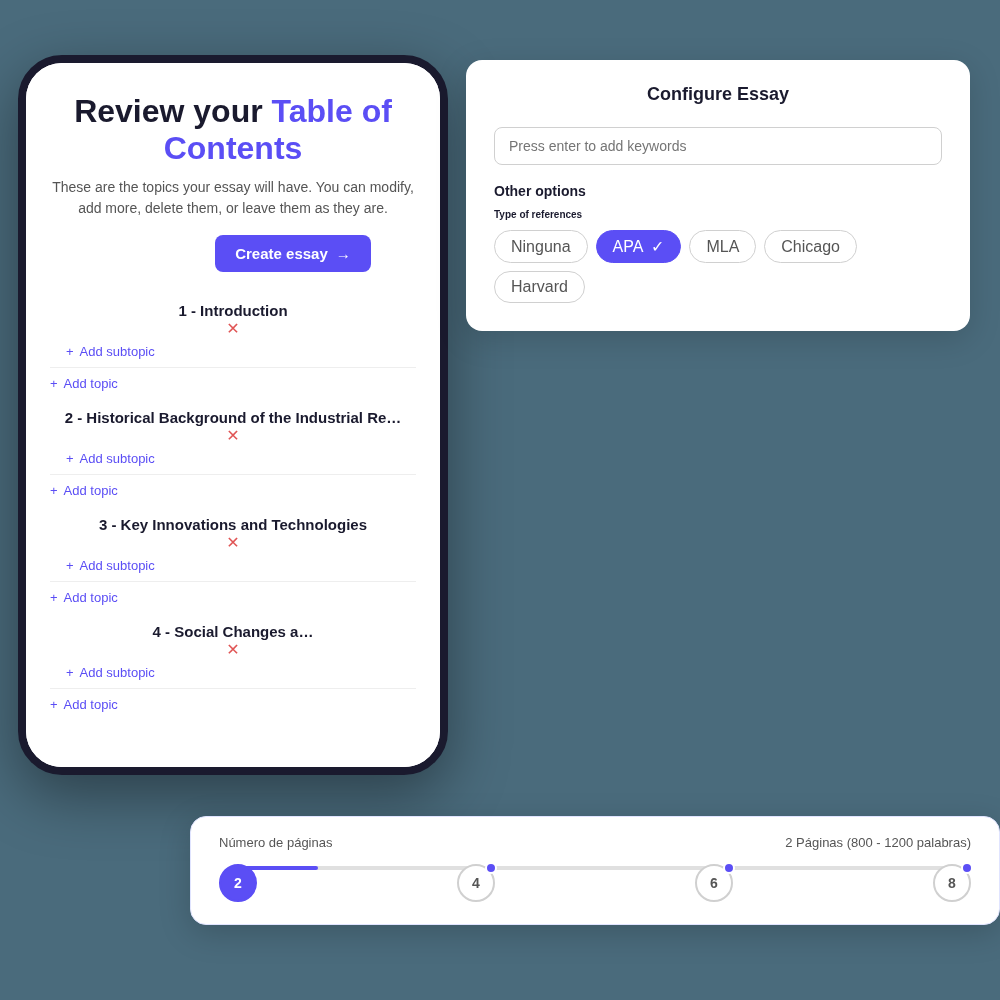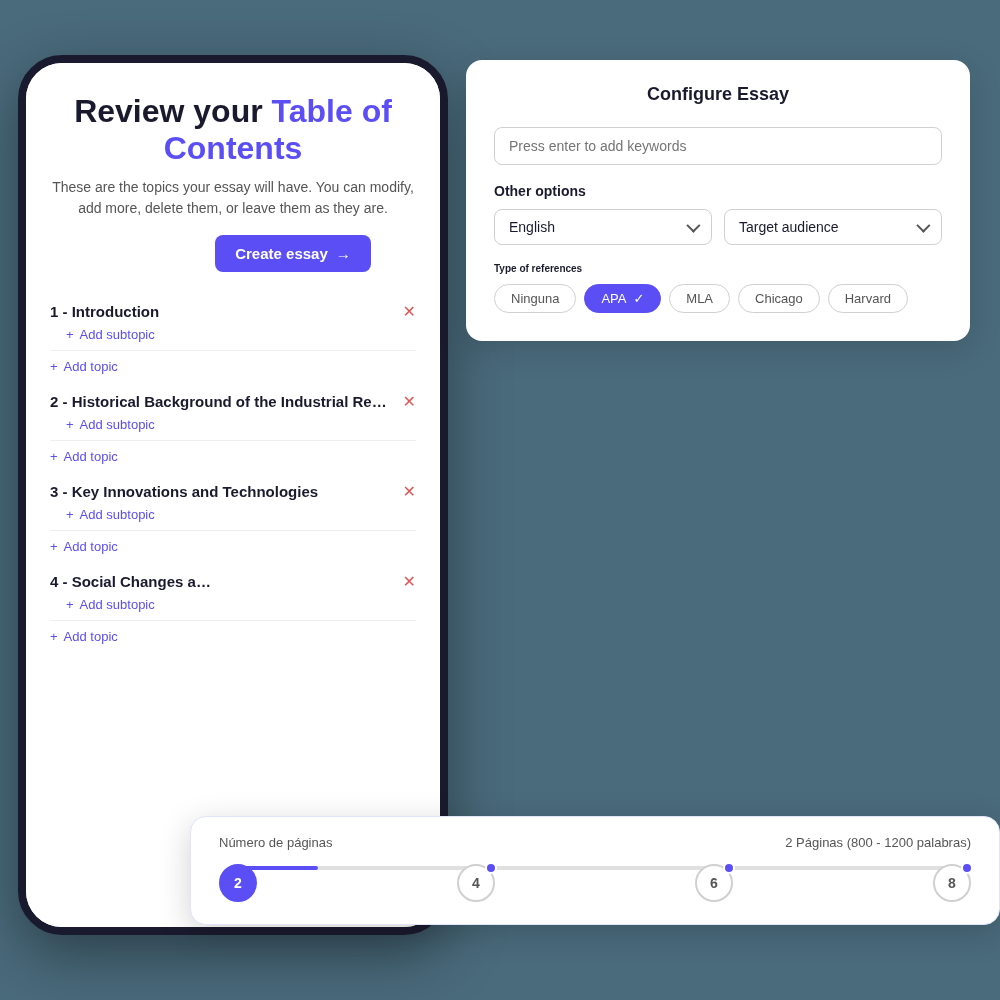--- a/index.html
+++ b/index.html
@@ -12,21 +12,21 @@
       position: relative;
       overflow: hidden;
     }
 
     
     .phone {
       position: absolute;
       left: 18px;
       top: 55px;
       width: 430px;
-      height: 880px;
+      height: 720px;
       background: #fff;
       border-radius: 44px;
       border: 8px solid #1a1a2e;
       box-shadow: 0 20px 60px rgba(0,0,0,0.4);
       overflow: hidden;
     }
 
     .phone-inner {
       width: 100%;
       height: 100%;
@@ -81,20 +81,21 @@
 
     .topic-item {
       border-bottom: 1px solid #eee;
       padding: 10px 0 6px;
     }
 
     .topic-title-row {
       display: flex;
       align-items: center;
       justify-content: space-between;
+      flex-direction: column;
     }
 
     .topic-title {
       font-size: 15px;
       font-weight: 700;
       color: #1a1a2e;
     }
 
     .remove-icon {
       color: #e05555;
@@ -230,21 +231,21 @@
     .references-row {
       display: flex;
       gap: 8px;
       flex-wrap: wrap;
     }
 
     .ref-chip {
       border: 1.5px solid #d0d0d0;
       border-radius: 20px;
       padding: 6px 16px;
-      font-size: 13px;
+      font-size: 16px;
       color: #555;
       background: #fff;
       cursor: pointer;
     }
 
     .ref-chip.active {
       background: #5b4ef5;
       color: #fff;
       border-color: #5b4ef5;
       text-align: center;
@@ -431,30 +432,20 @@
   </div>
 </div>
 
 <div class="configure-panel">
   <div class="configure-title">Configure Essay</div>
 
   <input class="keywords-input" type="text" placeholder="Press enter to add keywords" style="">
 
   <div class="other-options-label">Other options</div>
 
-  <div class="dropdowns-row">
-    <button class="dropdown-btn">
-      <span>English</span>
-      <span class="chevron-down"></span>
-    </button>
-    <button class="dropdown-btn">
-      <span>Target audience</span>
-      <span class="chevron-down"></span>
-    </button>
-  </div>
 
   <div class="references-label">Type of references</div>
   <div class="references-row">
     <button class="ref-chip">Ninguna</button>
     <button class="ref-chip active">APA <span class="check-icon">✓</span></button>
     <button class="ref-chip">MLA</button>
     <button class="ref-chip">Chicago</button>
     <button class="ref-chip">Harvard</button>
   </div>
 </div>

